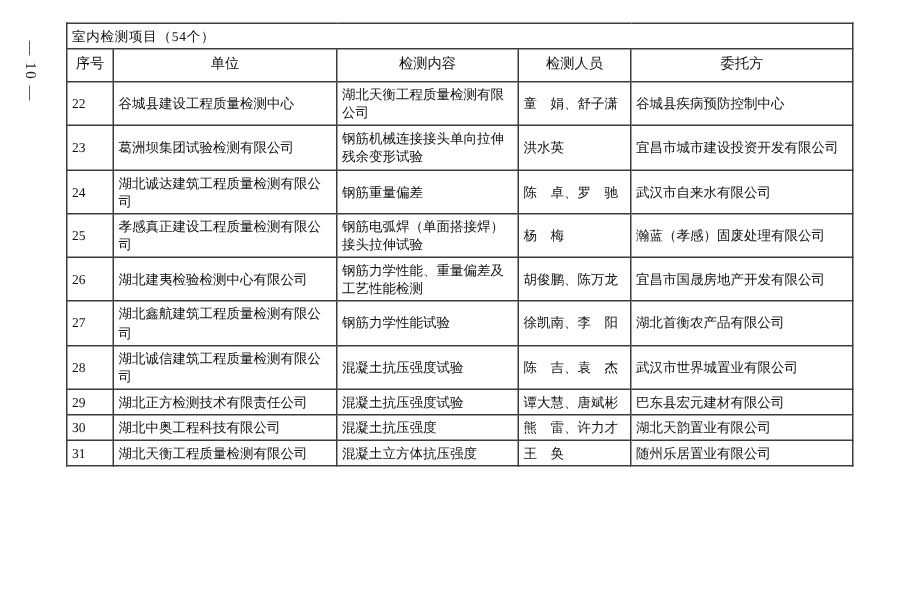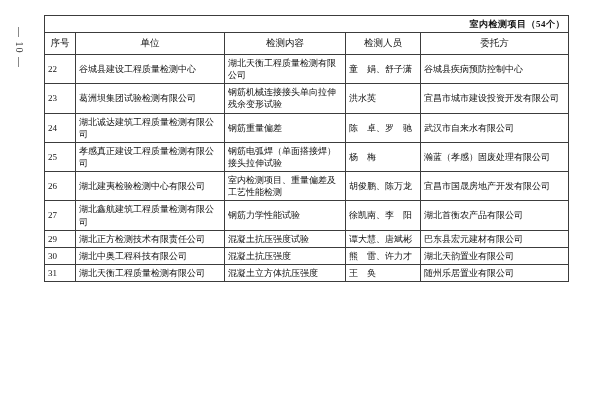--- a/index.html
+++ b/index.html
@@ -41,22 +41,22 @@
   table.report th, table.report td {
     border: 1px solid #3c3c3c;
     font-size: 9px;
     line-height: 1.35;
     padding: 2px 3px;
     vertical-align: middle;
     word-break: break-all;
   }
   .title-cell {
     font-size: 10.5px;
-    font-weight: bold;
-    text-align: right;
+    font-weight: normal;
+    text-align: left;
     padding: 4px 2px;
     letter-spacing: 0.5px;
   }
   thead th.col-h {
     font-weight: normal;
     text-align: center;
     font-size: 9.5px;
     padding: 4px 2px;
   }
   td.no-cell { text-align: left; }
@@ -118,33 +118,40 @@
       <td class="no-cell">25</td>
       <td class="unit-cell">孝感真正建设工程质量检测有限公司</td>
       <td class="content-cell">钢筋电弧焊（单面搭接焊）接头拉伸试验</td>
       <td class="personnel-cell">杨　梅</td>
       <td class="client-cell">瀚蓝（孝感）固废处理有限公司</td>
     </tr>
 
     <tr>
       <td class="no-cell">26</td>
       <td class="unit-cell">湖北建夷检验检测中心有限公司</td>
-      <td class="content-cell">室内检测项目、重量偏差及工艺性能检测</td>
+      <td class="content-cell">钢筋力学性能、重量偏差及工艺性能检测</td>
       <td class="personnel-cell">胡俊鹏、陈万龙</td>
       <td class="client-cell">宜昌市国晟房地产开发有限公司</td>
     </tr>
 
     <tr>
       <td class="no-cell">27</td>
       <td class="unit-cell">湖北鑫航建筑工程质量检测有限公司</td>
       <td class="content-cell">钢筋力学性能试验</td>
       <td class="personnel-cell">徐凯南、李　阳</td>
       <td class="client-cell">湖北首衡农产品有限公司</td>
     </tr>
 
+    <tr>
+      <td class="no-cell">28</td>
+      <td class="unit-cell">湖北诚信建筑工程质量检测有限公司</td>
+      <td class="content-cell">混凝土抗压强度试验</td>
+      <td class="personnel-cell">陈　吉、袁　杰</td>
+      <td class="client-cell">武汉市世界城置业有限公司</td>
+    </tr>
 
     <tr>
       <td class="no-cell">29</td>
       <td class="unit-cell">湖北正方检测技术有限责任公司</td>
       <td class="content-cell">混凝土抗压强度试验</td>
       <td class="personnel-cell">谭大慧、唐斌彬</td>
       <td class="client-cell">巴东县宏元建材有限公司</td>
     </tr>
 
     <tr>

